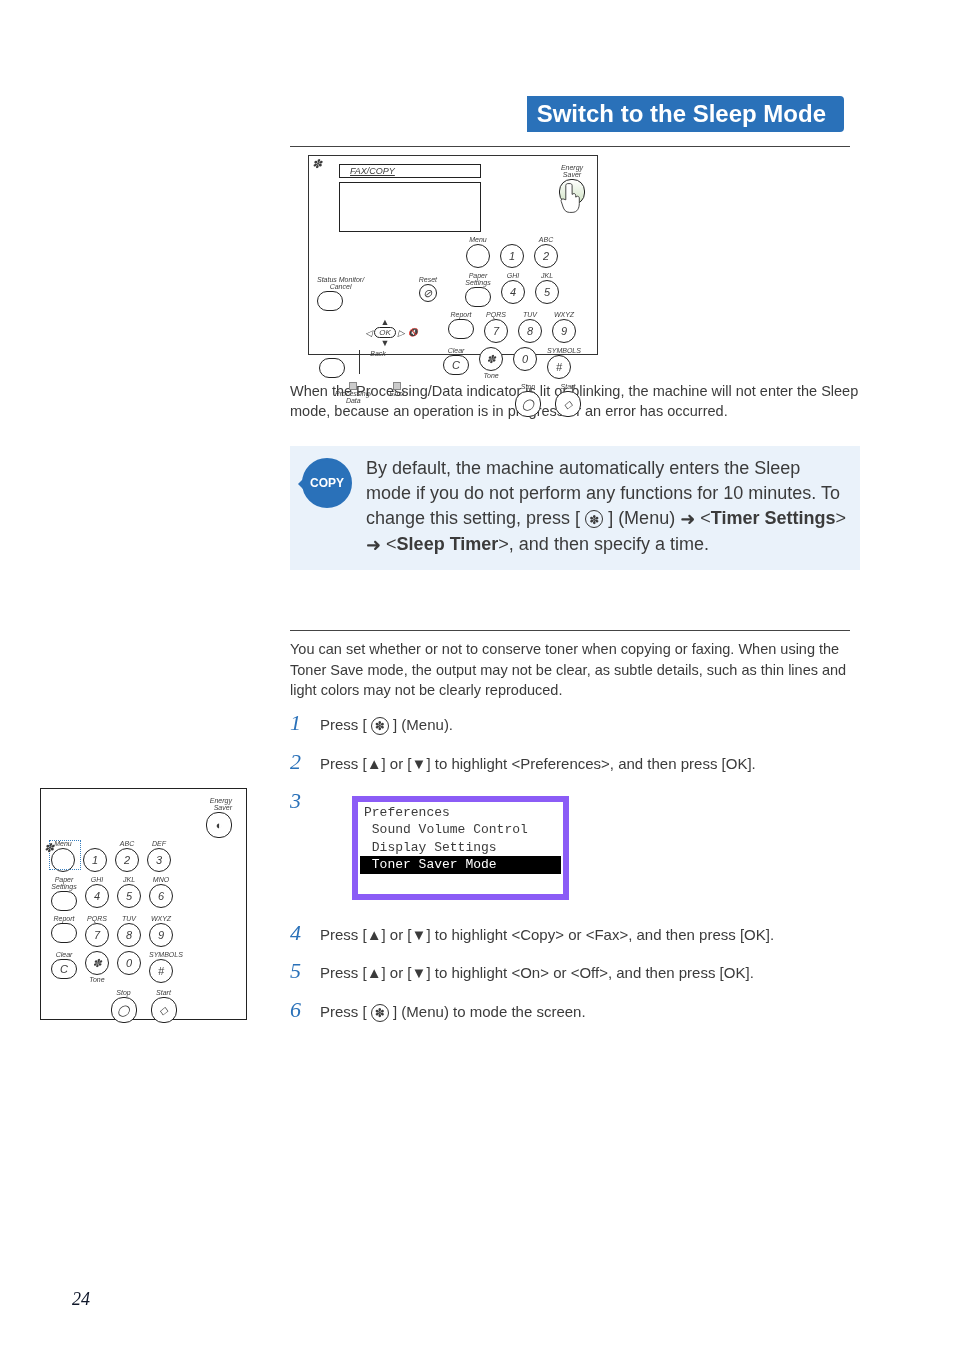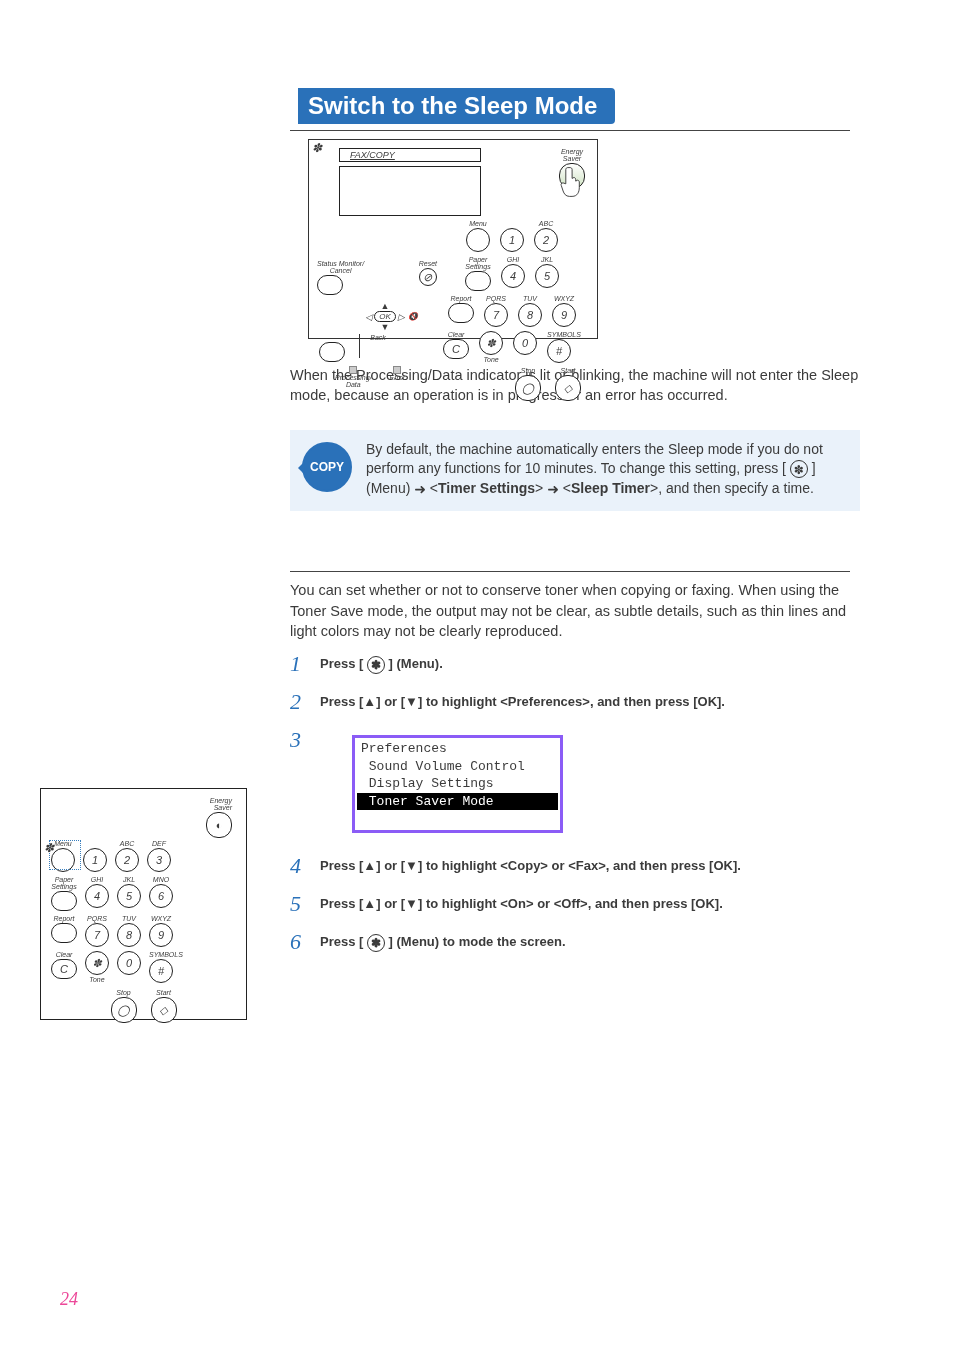--- a/index.html
+++ b/index.html
@@ -17,22 +17,23 @@
     box-sizing: border-box;
   }
   .rule {
     border: none;
     border-top: 1px solid #444;
     margin: 0;
     width: 560px;
   }
   .section-heading {
     position: relative;
-    margin: 8px;
+    margin: 16px;
     height: 34px;
+    text-align: right;
   }
   .section-heading .tab {
     background: #2a71b9;
     color: #fff;
     display: inline-block;
     padding: 3px 18px 3px 10px;
     font-size: 24px;
     font-weight: 600;
     border-radius: 0 4px 4px 0;
     line-height: 1.25;
@@ -61,47 +62,47 @@
     width:46px;height:46px;border-radius:50%;
     border:2px solid #2a71b9;background:#2a71b9;color:#fff;
     display:flex;align-items:center;justify-content:center;
     font-size:12px;font-weight:700;position:relative;flex-shrink:0;margin-top:2px;
   }
   .note-badge::before{
     content:"";position:absolute;left:-6px;top:18px;width:0;height:0;
     border-top:6px solid transparent;border-bottom:6px solid transparent;
     border-right:6px solid #2a71b9;
   }
-  .note-text { font-size:14px;line-height:1.4; }
+  .note-text { font-size:18px;line-height:1.4; }
   .note-text b { font-weight:700; }
   .arrow-icon { display:inline-block;vertical-align:-1px; }
 
   .content-col { margin-left:230px; width:570px; }
 
   .step-list { list-style:none;padding:0;margin:12px 0 0 0; }
   .step-list li { display:flex;gap:12px;margin-bottom:16px;align-items:flex-start; }
   .step-num {
     font-family: Georgia, "Times New Roman", serif;
     font-style: italic;
     font-size: 22px;
     color: #2a71b9;
     line-height:1;
     width:18px;
     flex-shrink:0;
   }
-  .step-text { font-size:13px;font-weight:700;line-height:1.3;padding-top:3px; }
+  .step-text { font-size:15px;font-weight:400;line-height:1.3;padding-top:3px; }
 
   .lcd {
-    width:205px;border:3px solid #8b5cf6;margin:6px 0 6px 32px;padding:2px 0;font-family:"Courier New",monospace;font-size:13px;line-height:1.35;
+    width:205px;border:6px solid #8b5cf6;margin:6px 0 6px 32px;padding:2px 0;font-family:"Courier New",monospace;font-size:13px;line-height:1.35;
   }
   .lcd .row { padding:0 6px;white-space:pre; }
   .lcd .hl { background:#000;color:#fff; margin:0 2px; padding:0 4px;}
 
   .page-num {
-    position:absolute;left:60px;bottom:40px;font-family:Georgia,serif;font-style:italic;font-size:18px;color:#ec4899;
+    position:absolute;left:72px;bottom:40px;font-family:Georgia,serif;font-style:italic;font-size:18px;color:#0f172a;
   }
 
   .left-keypad {
     position:absolute;left:40px;top:788px;width:205px;height:230px;border:1px solid #222;background:#fff;
   }
   .kp {
     font-family: Arial, sans-serif;
     font-style: italic;
   }
   .kp-row { display:flex;justify-content:center;gap:10px;margin-bottom:4px;}

